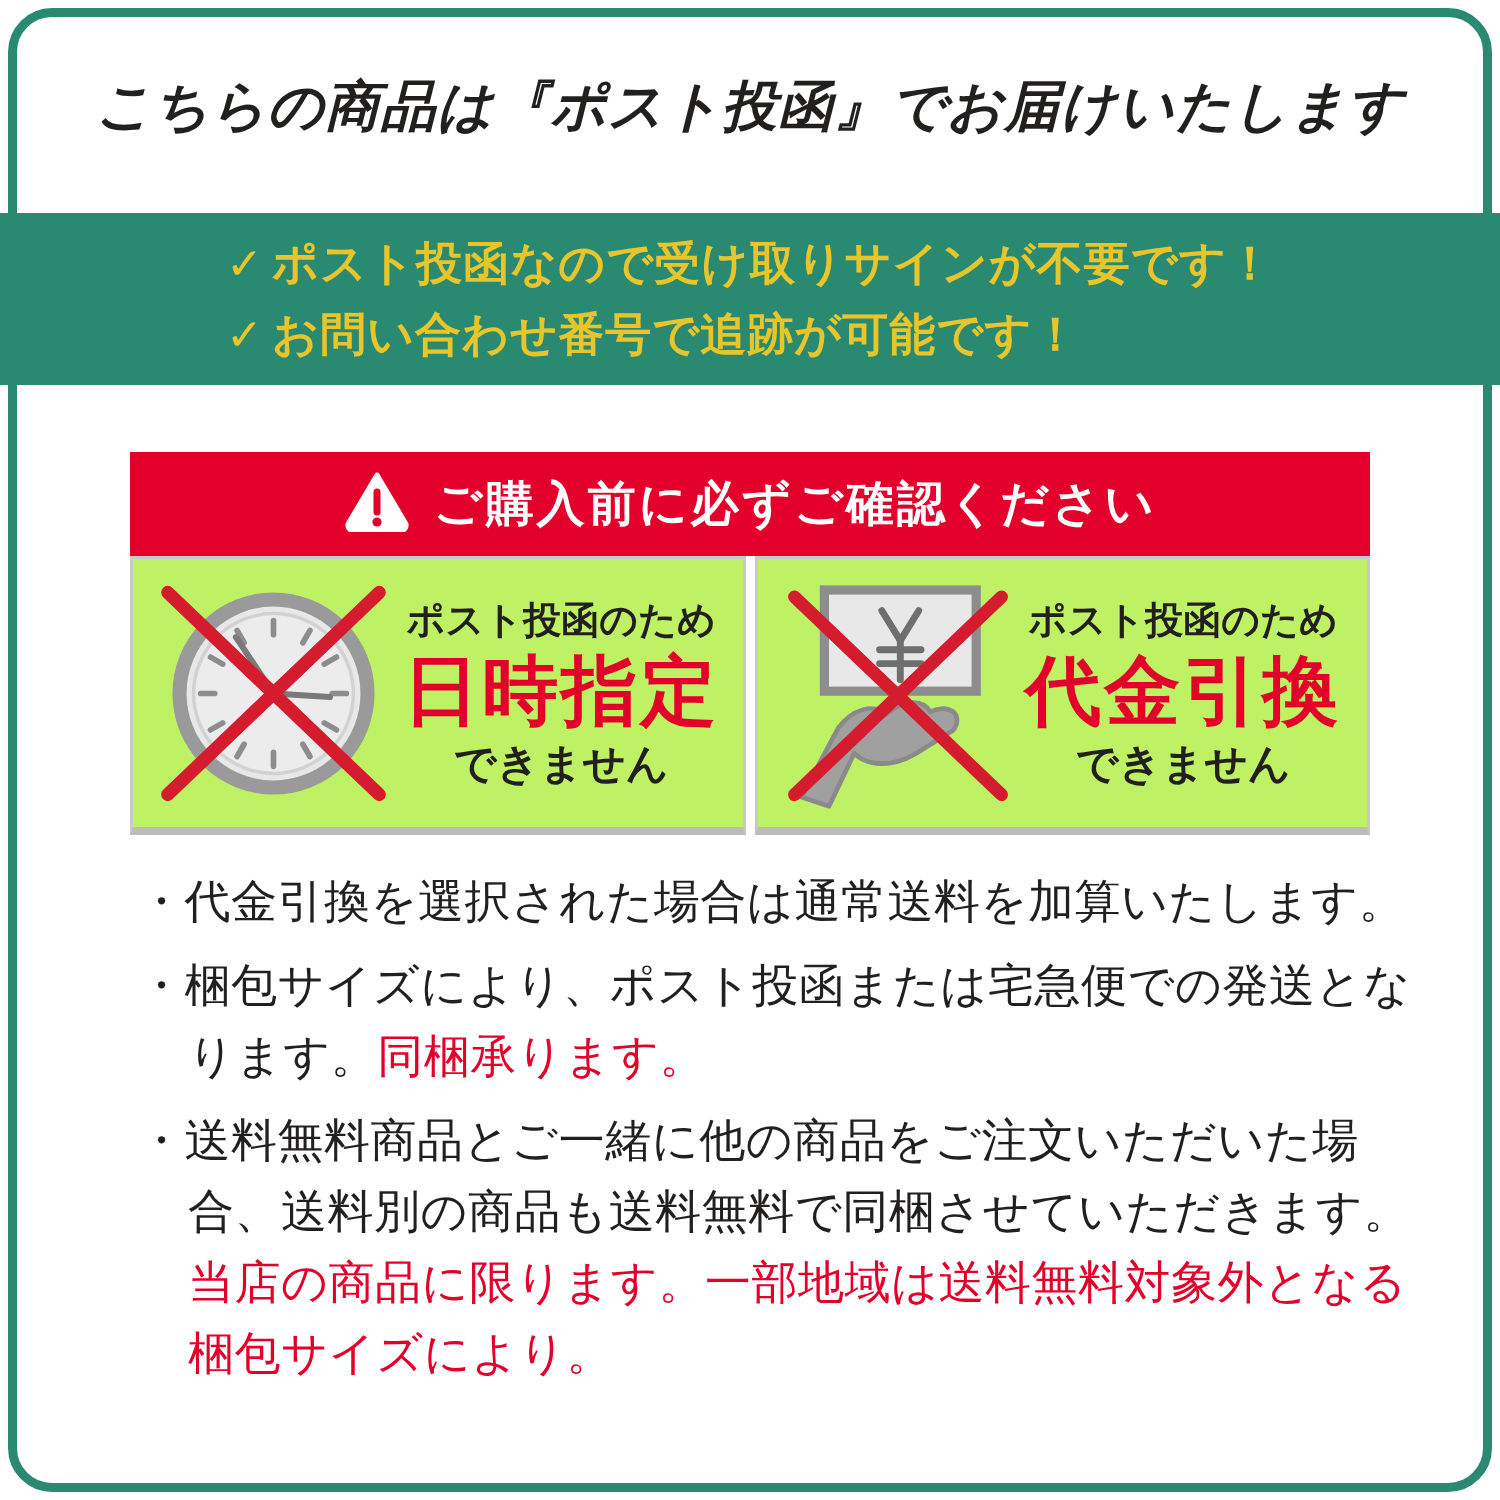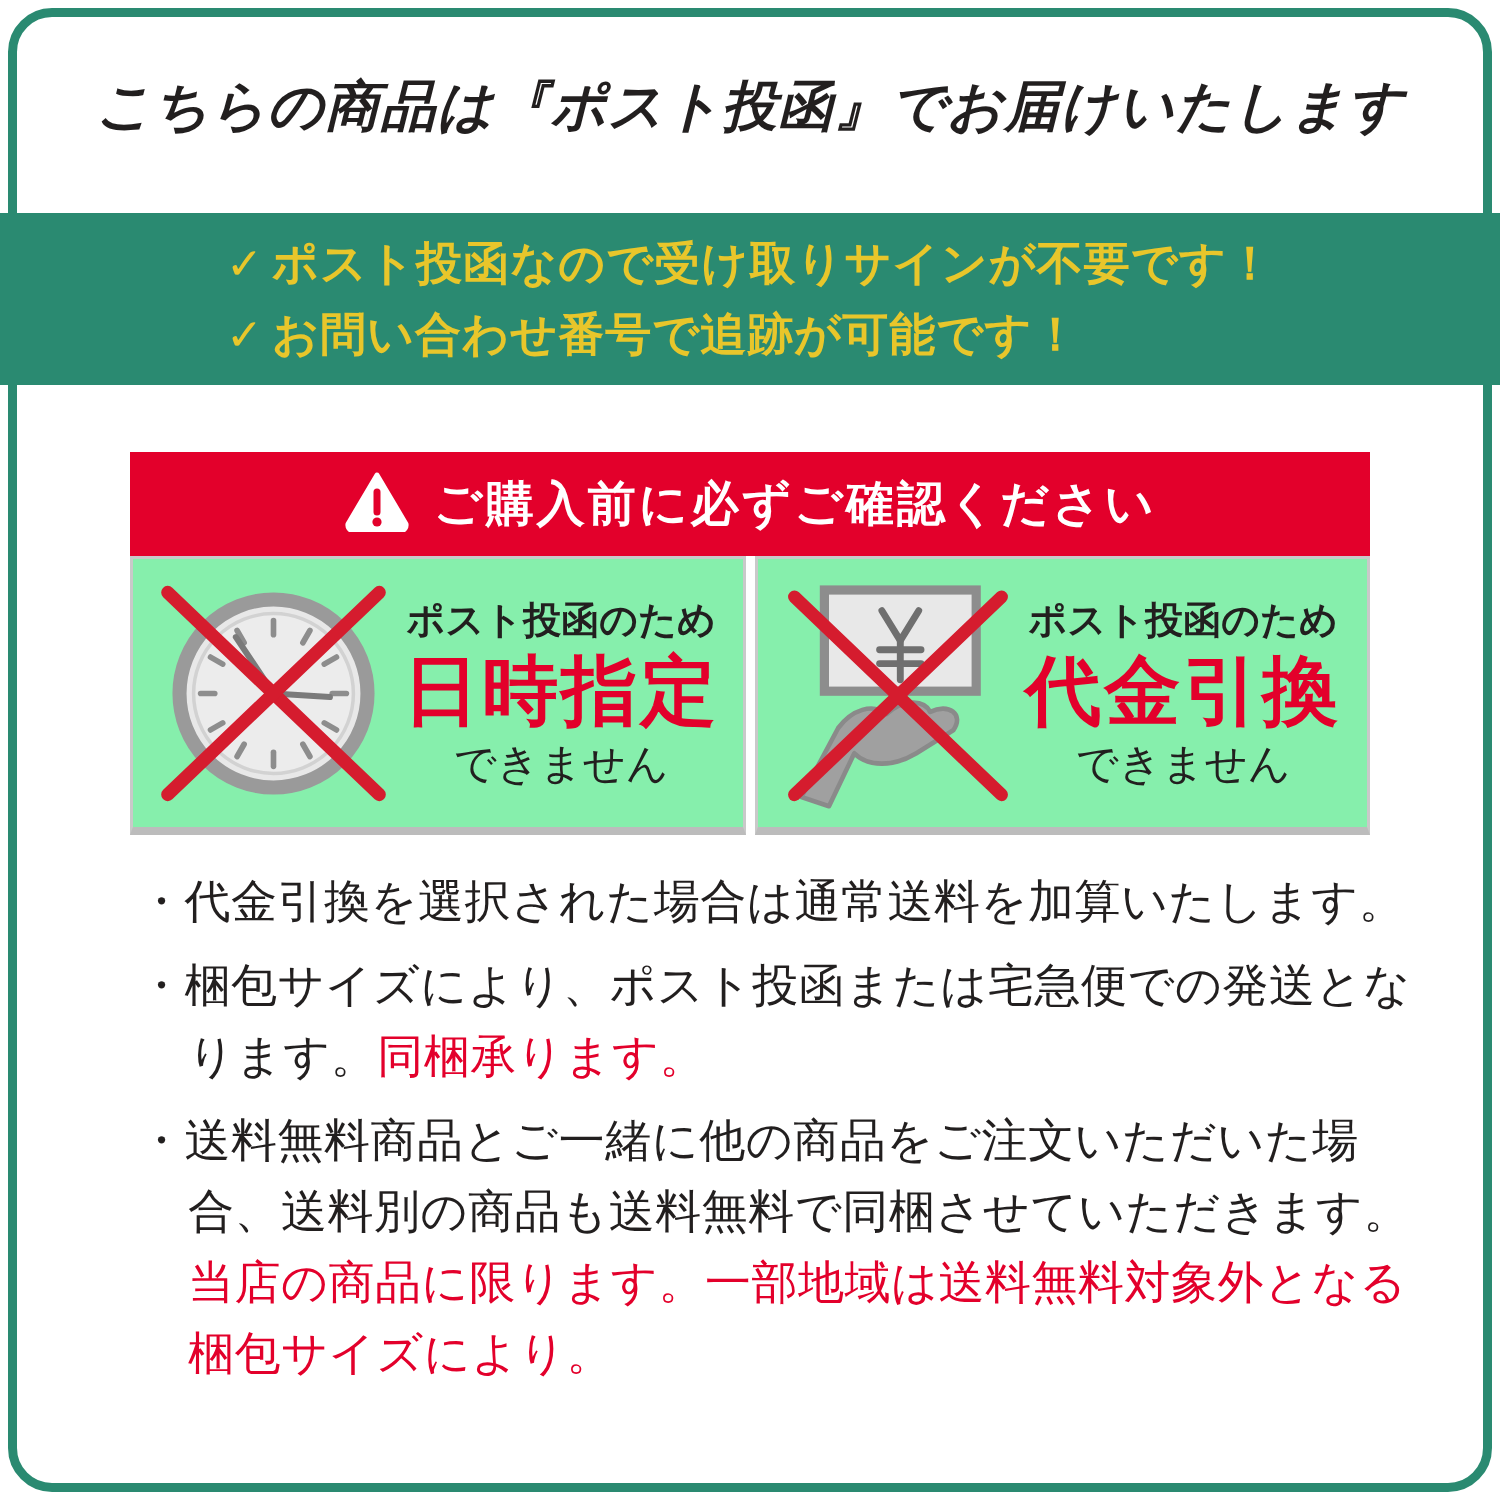--- a/index.html
+++ b/index.html
@@ -59,30 +59,30 @@
   .warning-header{
     height:104px;background:var(--red);
     display:flex;align-items:center;justify-content:center;gap:24px;
   }
   .warning-title{
     color:#ffffff;font-size:48px;font-weight:bold;letter-spacing:3px;
     white-space:nowrap;
   }
   .panels{display:flex;gap:9px;}
   .panel{
-    flex:1;height:279px;background:#86efac;
+    flex:1;height:279px;background:#bef264;
     border:3px solid var(--panel-border);
     border-bottom:8px solid var(--panel-border-bottom);
     display:flex;align-items:center;justify-content:center;gap:12px;
   }
   .panel-icon svg{display:block;}
   .panel-text{text-align:center;}
   .reason{font-size:38px;font-weight:bold;line-height:50px;white-space:nowrap;}
   .feature{font-size:76px;font-weight:bold;color:var(--red);line-height:92px;letter-spacing:3px;white-space:nowrap;text-align:right;}
-  .suffix{font-size:42px;font-weight:normal;line-height:54px;white-space:nowrap;}
+  .suffix{font-size:42px;font-weight:bold;line-height:54px;white-space:nowrap;}
   .notes{
     position:absolute;left:138px;top:866px;right:60px;
     font-size:46px;font-weight:normal;
   }
   .note{margin-bottom:13px;}
   .note-line{line-height:71px;white-space:nowrap;letter-spacing:0.5px;}
   .note-line.indent{padding-left:50px;}
   .seg-red{color:var(--red);}
 </style>
 </head>

